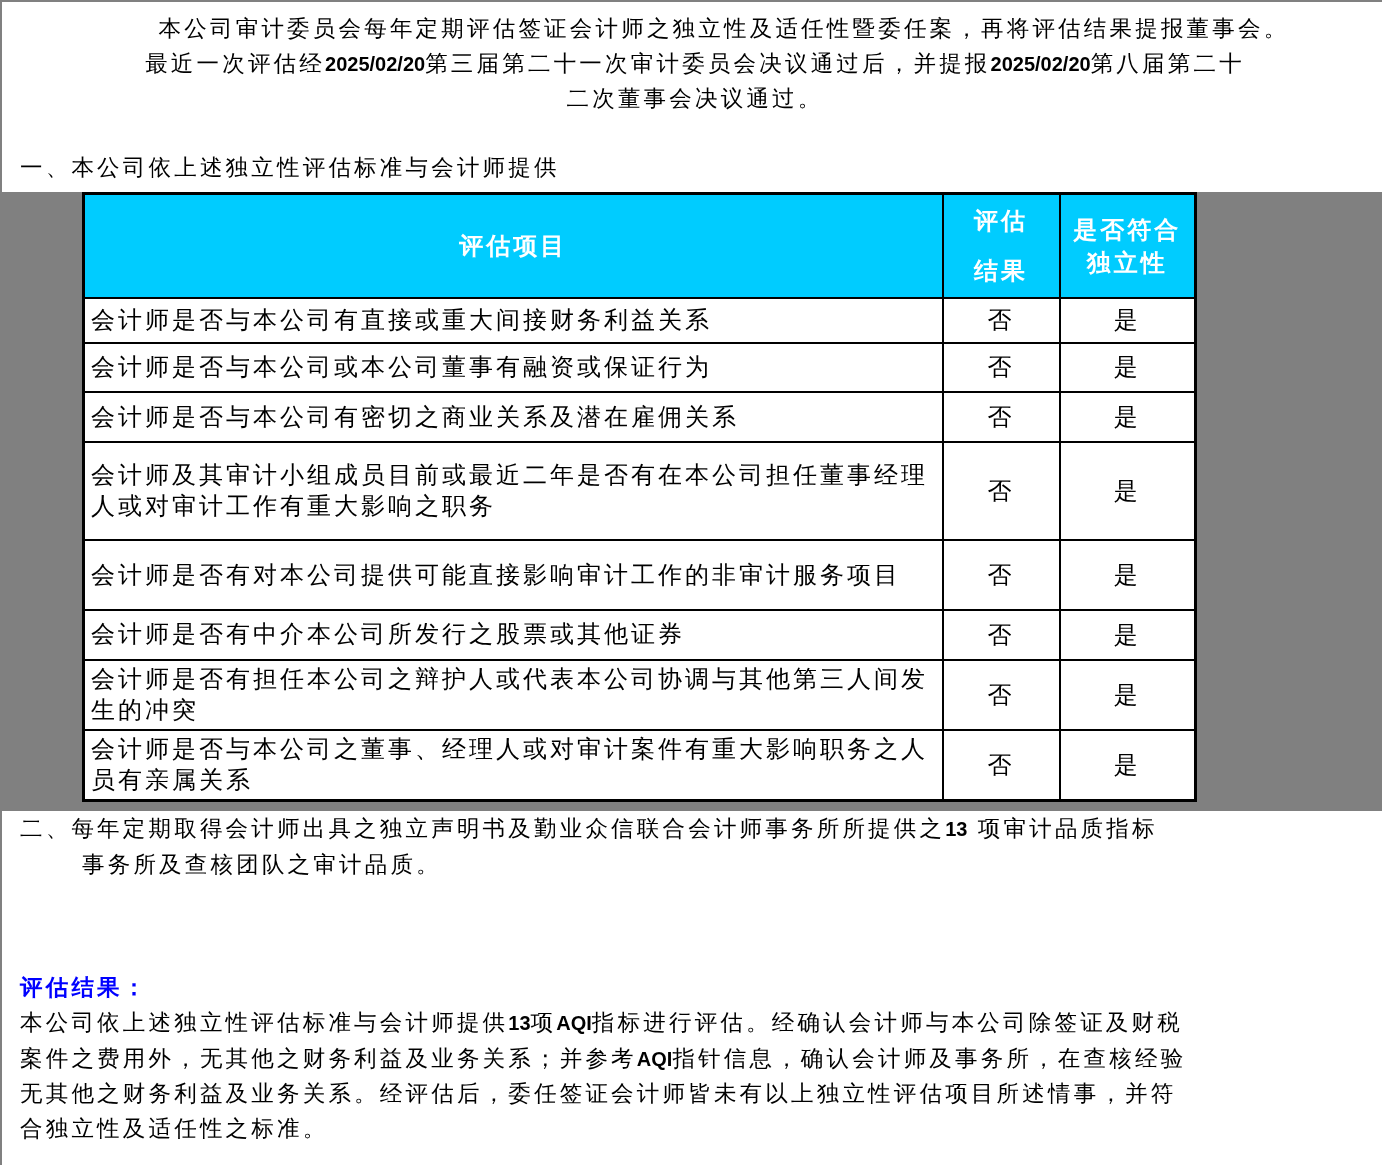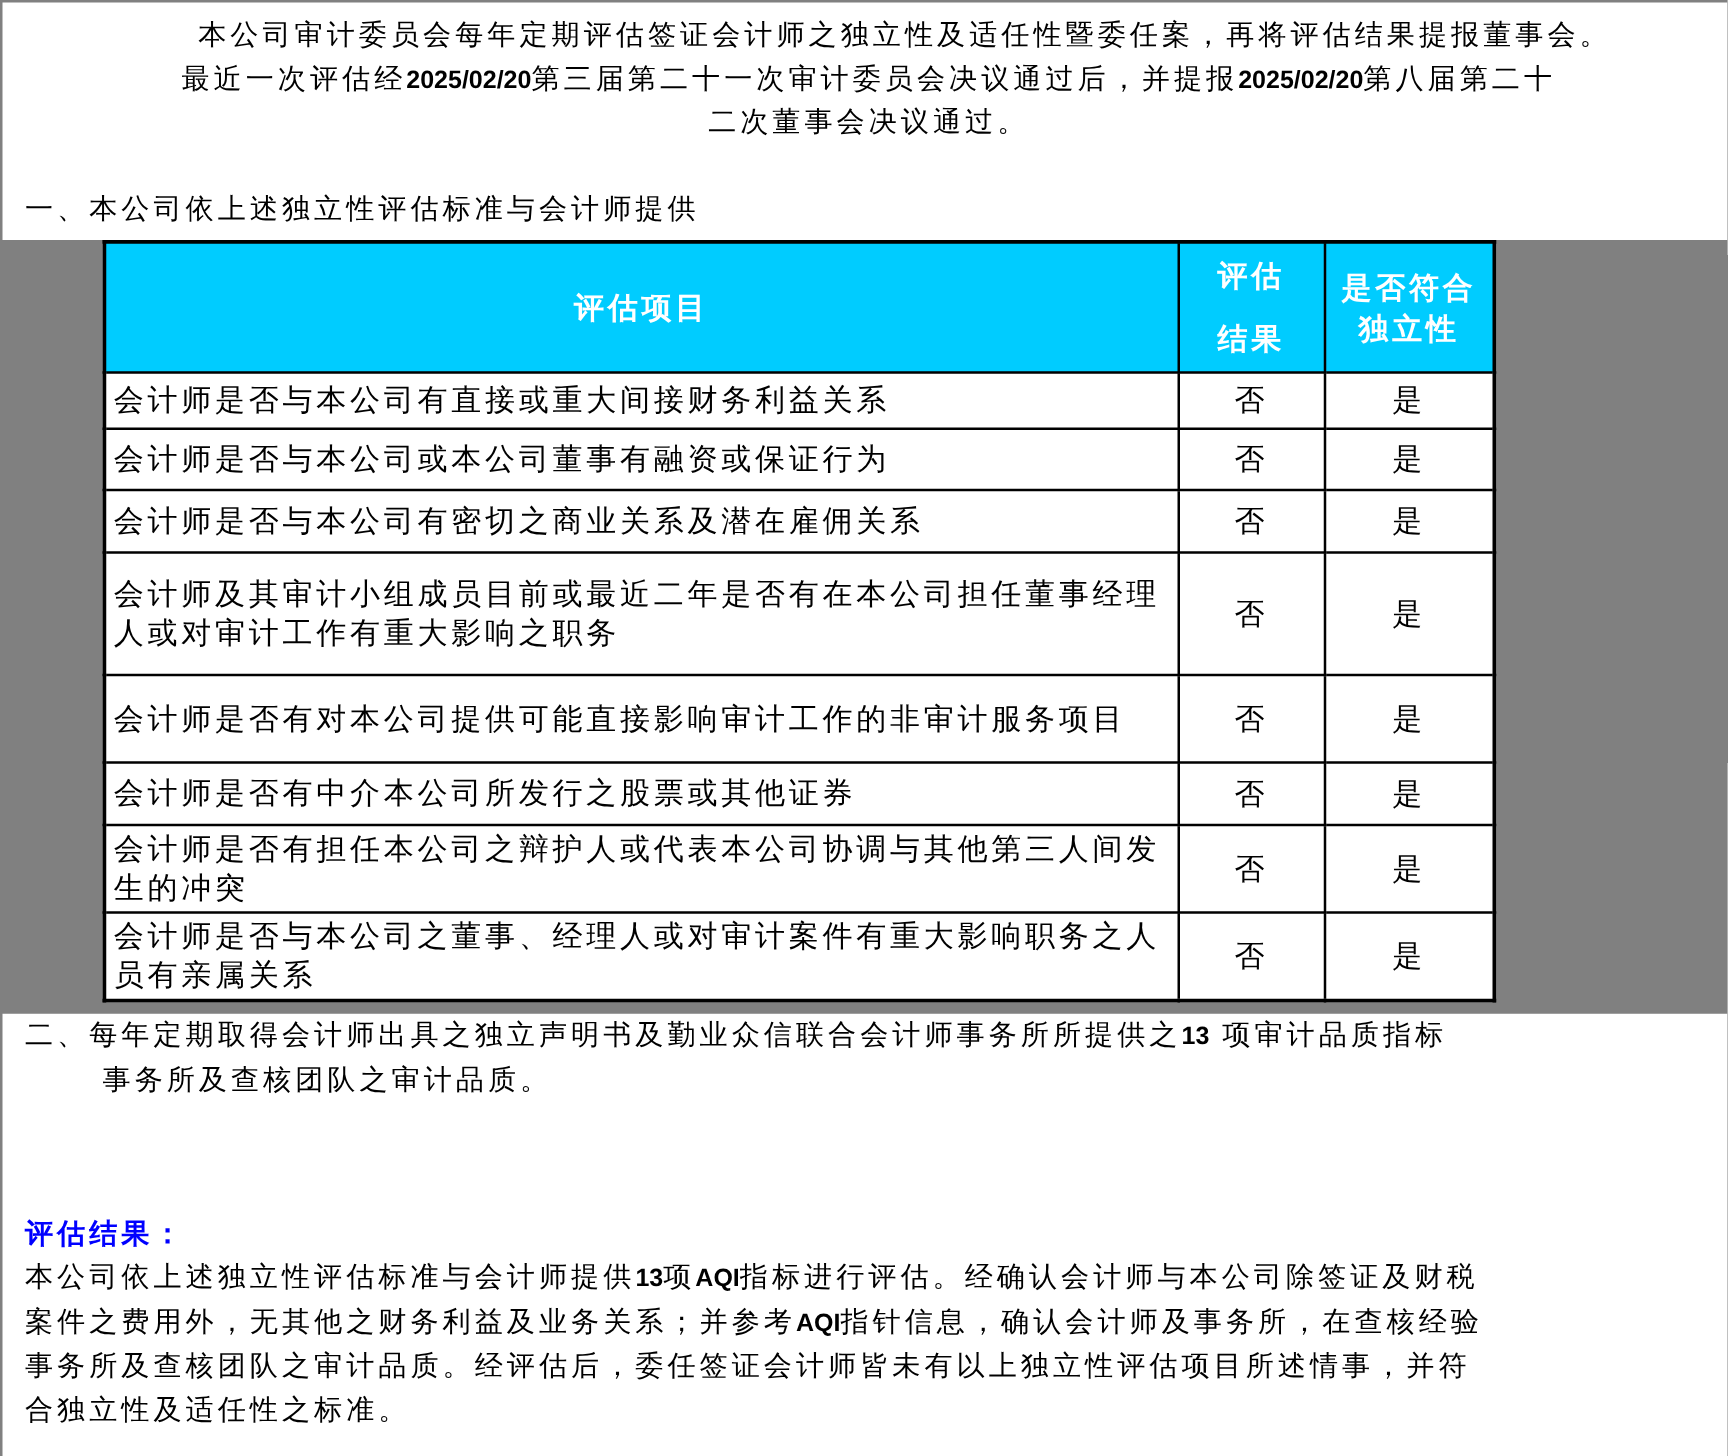--- a/index.html
+++ b/index.html
@@ -123,15 +123,15 @@
 <div class="para" id="sec2">
   <div><span>二、每年定期取得会计师出具之独立声明书及勤业众信联合会计师事务所所提供之</span><span class="num">13</span><span> 项审计品质指标</span></div>
   <div class="indent">事务所及查核团队之审计品质。</div>
 </div>
 
 <div class="para" id="result-label">评估结果：</div>
 
 <div class="para" id="result-body">
   <div><span>本公司依上述独立性评估标准与会计师提供</span><span class="num">13</span><span>项</span><span class="num">AQI</span><span>指标进行评估。经确认会计师与本公司除签证及财税</span></div>
   <div><span>案件之费用外，无其他之财务利益及业务关系；并参考</span><span class="num">AQI</span><span>指针信息，确认会计师及事务所，在查核经验</span></div>
-  <div>事务所及查核团队之审计品质。经评估后，委任签证会计师皆未有以上独立性评估项目所述情事，并符</div>
+  <div>无其他之财务利益及业务关系。经评估后，委任签证会计师皆未有以上独立性评估项目所述情事，并符</div>
   <div>合独立性及适任性之标准。</div>
 </div>
 
 </body></html>

